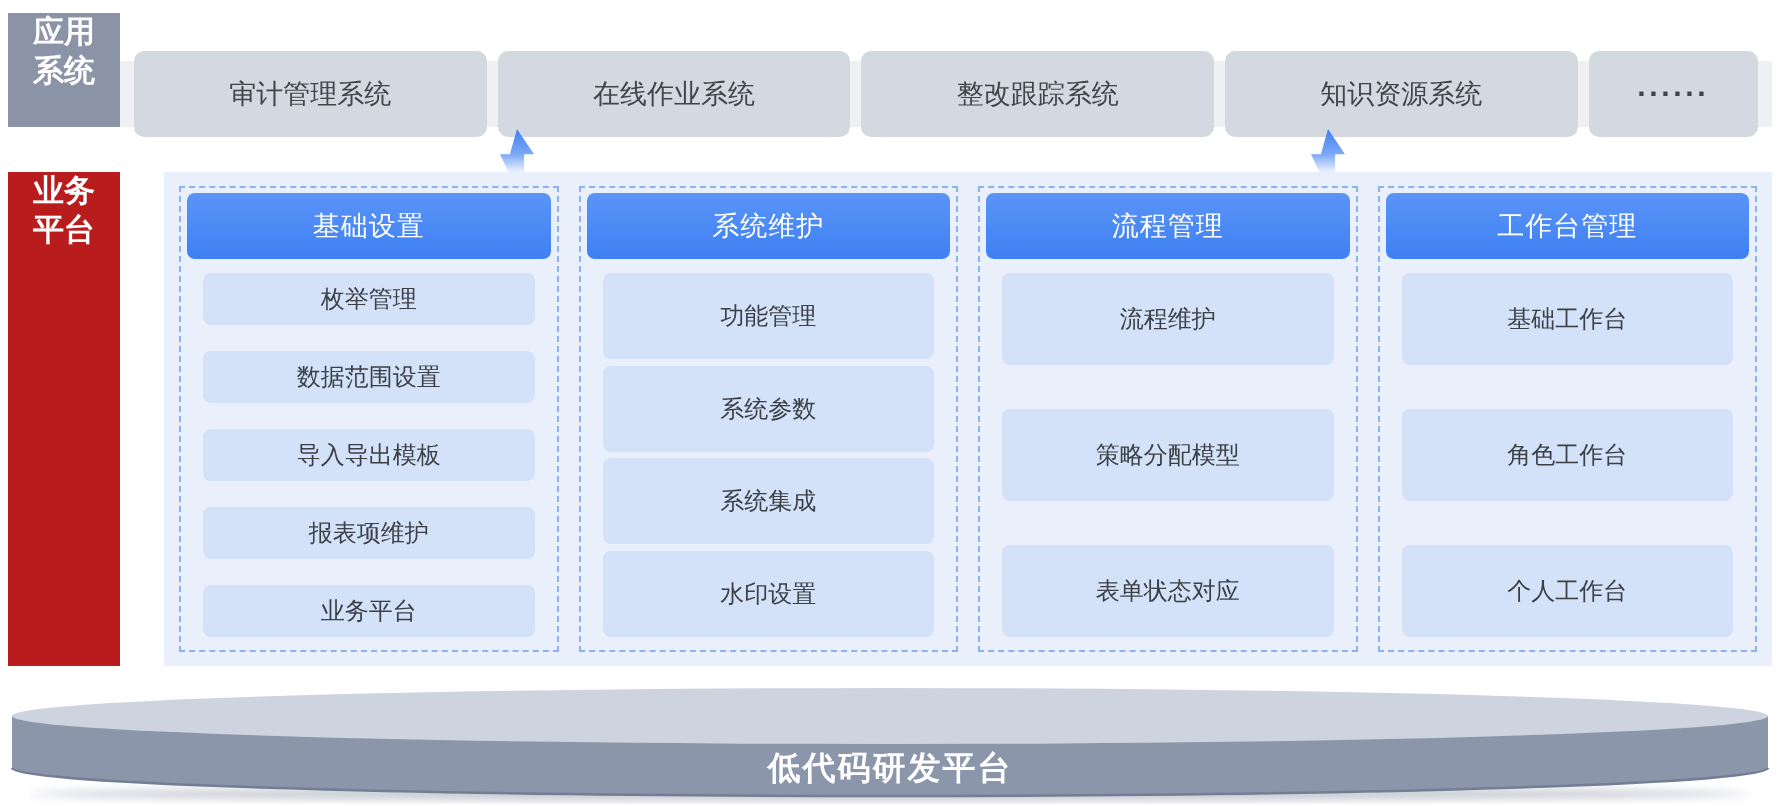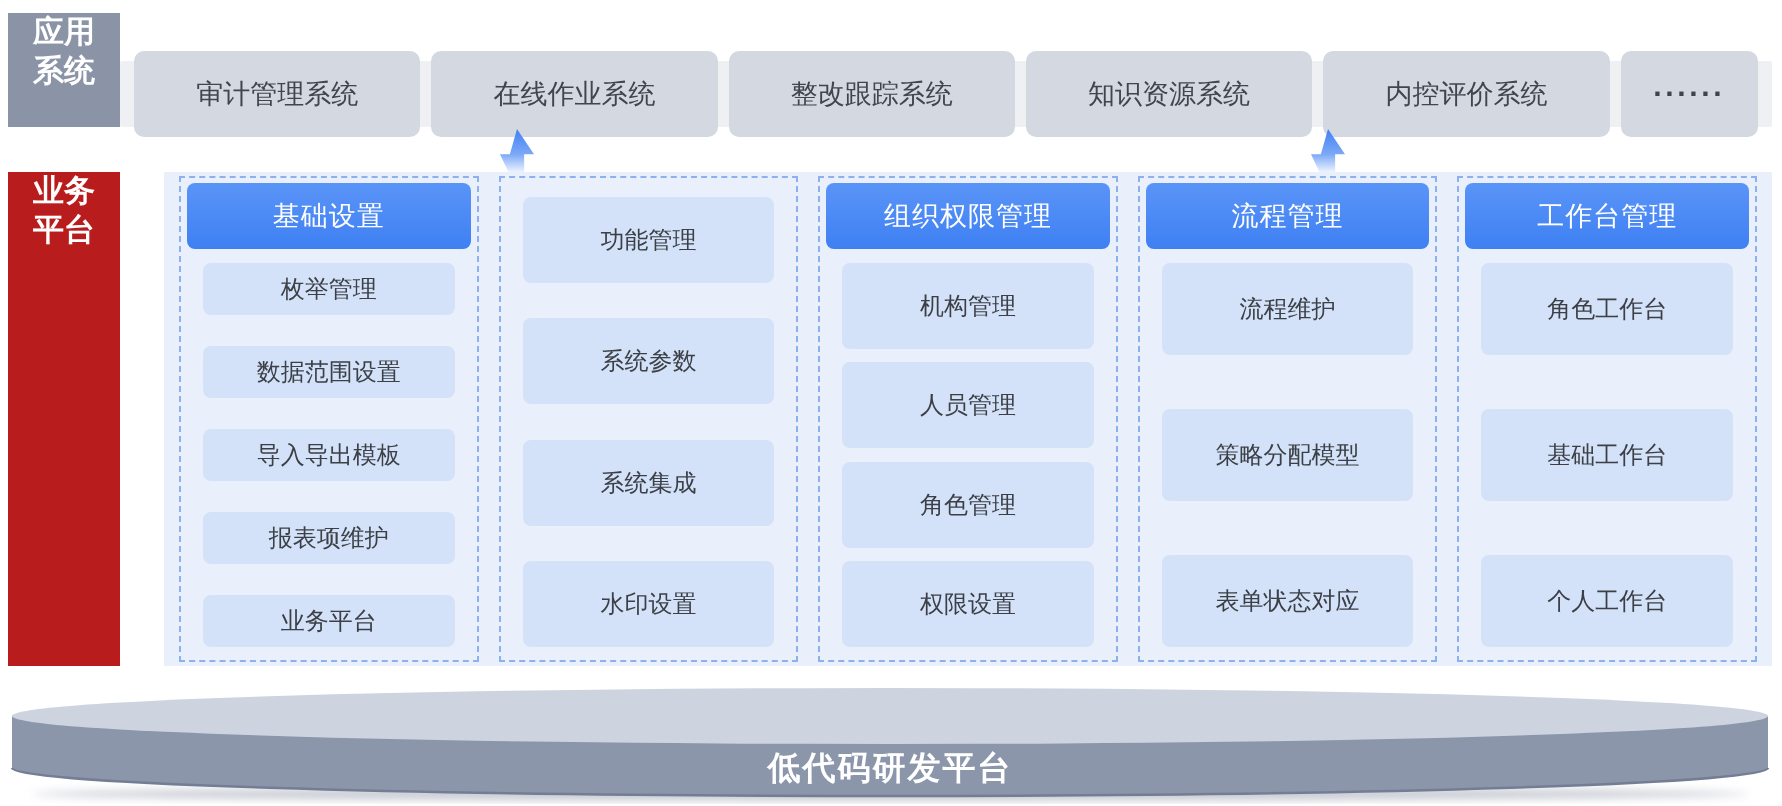--- a/index.html
+++ b/index.html
@@ -21,21 +21,21 @@
   
   .up-arrow{position:absolute;width:34px;height:46px;
       clip-path:polygon(50% 0,100% 55%,71% 55%,71% 100%,29% 100%,0 55%,29% 55%);
       background:linear-gradient(180deg,#4181f3 0%,#7ca8f7 55%,rgba(190,212,250,0) 100%);}
   .arrow-1{left:500px;top:129px;}
   .arrow-2{left:1311px;top:129px;}
 
   
   .platform{position:absolute;left:8px;top:172px;width:1764px;height:494px;display:flex;}
   .platform .side-label{flex:0 0 112px;}
-  .panel{flex:1;background:#e9effb;padding:4px 15px;display:flex;gap:20px;box-sizing:border-box;margin-left:44px;}
+  .panel{flex:1;background:#e9effb;padding:14px 15px;display:flex;gap:20px;box-sizing:border-box;margin-left:44px;}
   .col{flex:1;border:2px dashed #8db1ef;padding:5px 6px;display:flex;flex-direction:column;box-sizing:border-box;}
   .col-header{height:66px;flex:0 0 66px;border-radius:8px;display:flex;align-items:center;justify-content:center;
       background:linear-gradient(180deg,#5a94f7 0%,#3e80f3 100%);color:#ffffff;font-size:27px;letter-spacing:1px;}
   .col-items{flex:1;display:flex;flex-direction:column;justify-content:space-between;padding:14px 16px 8px 16px;}
   .item{background:#d3e2f9;border-radius:8px;display:flex;align-items:center;justify-content:center;
       font-size:24px;color:#3c4046;}
   .items-6 .item{height:52px;}
   .items-4 .item{height:86px;}
   .items-3 .item{height:92px;}
 
@@ -51,21 +51,20 @@
 
   <div class="top-band">
     <div class="side-label gray">
       <span class="lbl">应用系统</span>
     </div>
     <div class="band">
       <div class="app-box">审计管理系统</div>
       <div class="app-box">在线作业系统</div>
       <div class="app-box">整改跟踪系统</div>
       <div class="app-box">知识资源系统</div>
-      <div class="app-box">内控评价系统</div>
       <div class="app-box dots">······</div>
     </div>
   </div>
 
   <div class="up-arrow arrow-1"></div>
   <div class="up-arrow arrow-2"></div>
 
   <div class="platform">
     <div class="side-label blue">
       <span class="lbl">业务平台</span>
@@ -77,52 +76,44 @@
         <div class="col-items items-6">
           <div class="item">枚举管理</div>
           <div class="item">数据范围设置</div>
           <div class="item">导入导出模板</div>
           <div class="item">报表项维护</div>
           <div class="item">业务平台</div>
         </div>
       </div>
 
       <div class="col">
+        <div class="col-header">系统维护</div>
         <div class="col-items items-4">
           <div class="item">功能管理</div>
           <div class="item">系统参数</div>
           <div class="item">系统集成</div>
           <div class="item">水印设置</div>
         </div>
       </div>
 
-      <div class="col">
-        <div class="col-header">组织权限管理</div>
-        <div class="col-items items-4">
-          <div class="item">机构管理</div>
-          <div class="item">人员管理</div>
-          <div class="item">角色管理</div>
-          <div class="item">权限设置</div>
-        </div>
-      </div>
 
       <div class="col">
         <div class="col-header">流程管理</div>
         <div class="col-items items-3">
           <div class="item">流程维护</div>
           <div class="item">策略分配模型</div>
           <div class="item">表单状态对应</div>
         </div>
       </div>
 
       <div class="col">
         <div class="col-header">工作台管理</div>
         <div class="col-items items-3">
+          <div class="item">基础工作台</div>
           <div class="item">角色工作台</div>
-          <div class="item">基础工作台</div>
           <div class="item">个人工作台</div>
         </div>
       </div>
 
     </div>
   </div>
 
   <svg class="cylinder" width="1764" height="118" viewBox="0 0 1764 118">
     <defs>
       <filter id="softblur" x="-10%" y="-60%" width="120%" height="260%">

